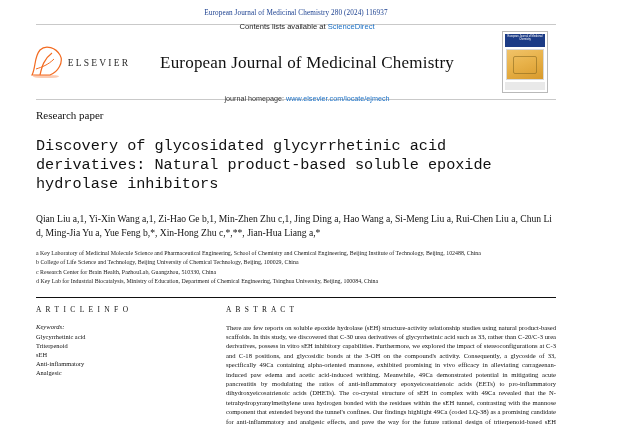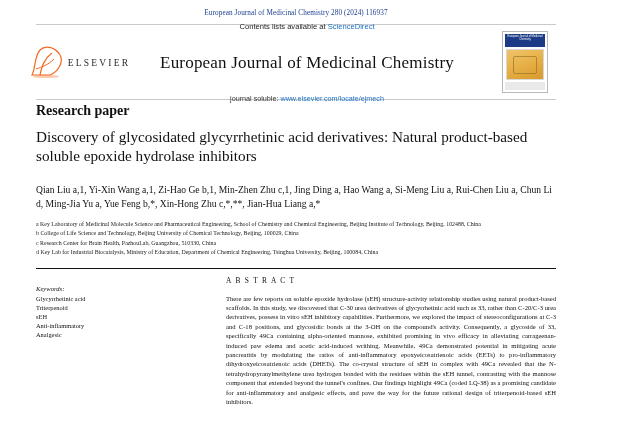--- a/index.html
+++ b/index.html
@@ -141,33 +141,32 @@
   }
   .cover-bottom {
     margin-top: 2px;
     width: 100%;
     height: 8px;
     background: #e9e9e9;
   }
 
   
   .arttype {
-    margin-top: 3px;
-    font-size: 14px;
-    font-family: "Liberation Serif", serif;
-    color: #111;
-    font-weight: bold;
+    margin-top: 9px;
+    font-size: 11px;
+    font-family: "Liberation Serif", serif;
+    color: #111;
   }
 
   
   .title {
-    margin-top: 8px;
+    margin-top: 16px;
     font-size: 15.2px;
     line-height: 19px;
-    font-family: Liberation Serif, serif;
+    font-family: Liberation Mono, monospace;
     color: #111;
   }
 
   
   .authors {
     margin-top: 18px;
     font-size: 9.6px;
     line-height: 14px;
     font-family: "Liberation Serif", serif;
     color: #111;
@@ -250,21 +249,21 @@
       <div class="elsevier-word">ELSEVIER</div>
     </div>
 
     <div class="mast-center">
       <div class="contents-line">
         <span>Contents lists available at</span>
         <span class="sd">ScienceDirect</span>
       </div>
       <div class="journal-title">European Journal of Medicinal Chemistry</div>
       <div class="homepage-line">
-        <span>journal soluble:</span>
+        <span>journal homepage:</span>
         <span class="url">www.elsevier.com/locate/ejmech</span>
       </div>
     </div>
 
     <div class="mast-right">
       <div class="cover">
         <div class="cover-top">European Journal of Medicinal Chemistry</div>
         <div class="cover-img"></div>
         <div class="cover-bottom"></div>
       </div>
@@ -279,20 +278,21 @@
 
   <div class="affils">
     <div>a Key Laboratory of Medicinal Molecule Science and Pharmaceutical Engineering, School of Chemistry and Chemical Engineering, Beijing Institute of Technology, Beijing, 102488, China</div>
     <div>b College of Life Science and Technology, Beijing University of Chemical Technology, Beijing, 100029, China</div>
     <div>c Research Center for Brain Health, PazhouLab, Guangzhou, 510330, China</div>
     <div>d Key Lab for Industrial Biocatalysis, Ministry of Education, Department of Chemical Engineering, Tsinghua University, Beijing, 100084, China</div>
   </div>
 
   <div class="cols">
     <div class="col-left">
+      <div class="sec-head">A R T I C L E   I N F O</div>
       <div class="kw-head">Keywords:</div>
       <div class="kw-list">
         <div>Glycyrrhetinic acid</div>
         <div>Triterpenoid</div>
         <div>sEH</div>
         <div>Anti-inflammatory</div>
         <div>Analgesic</div>
       </div>
     </div>
     <div class="col-right">

